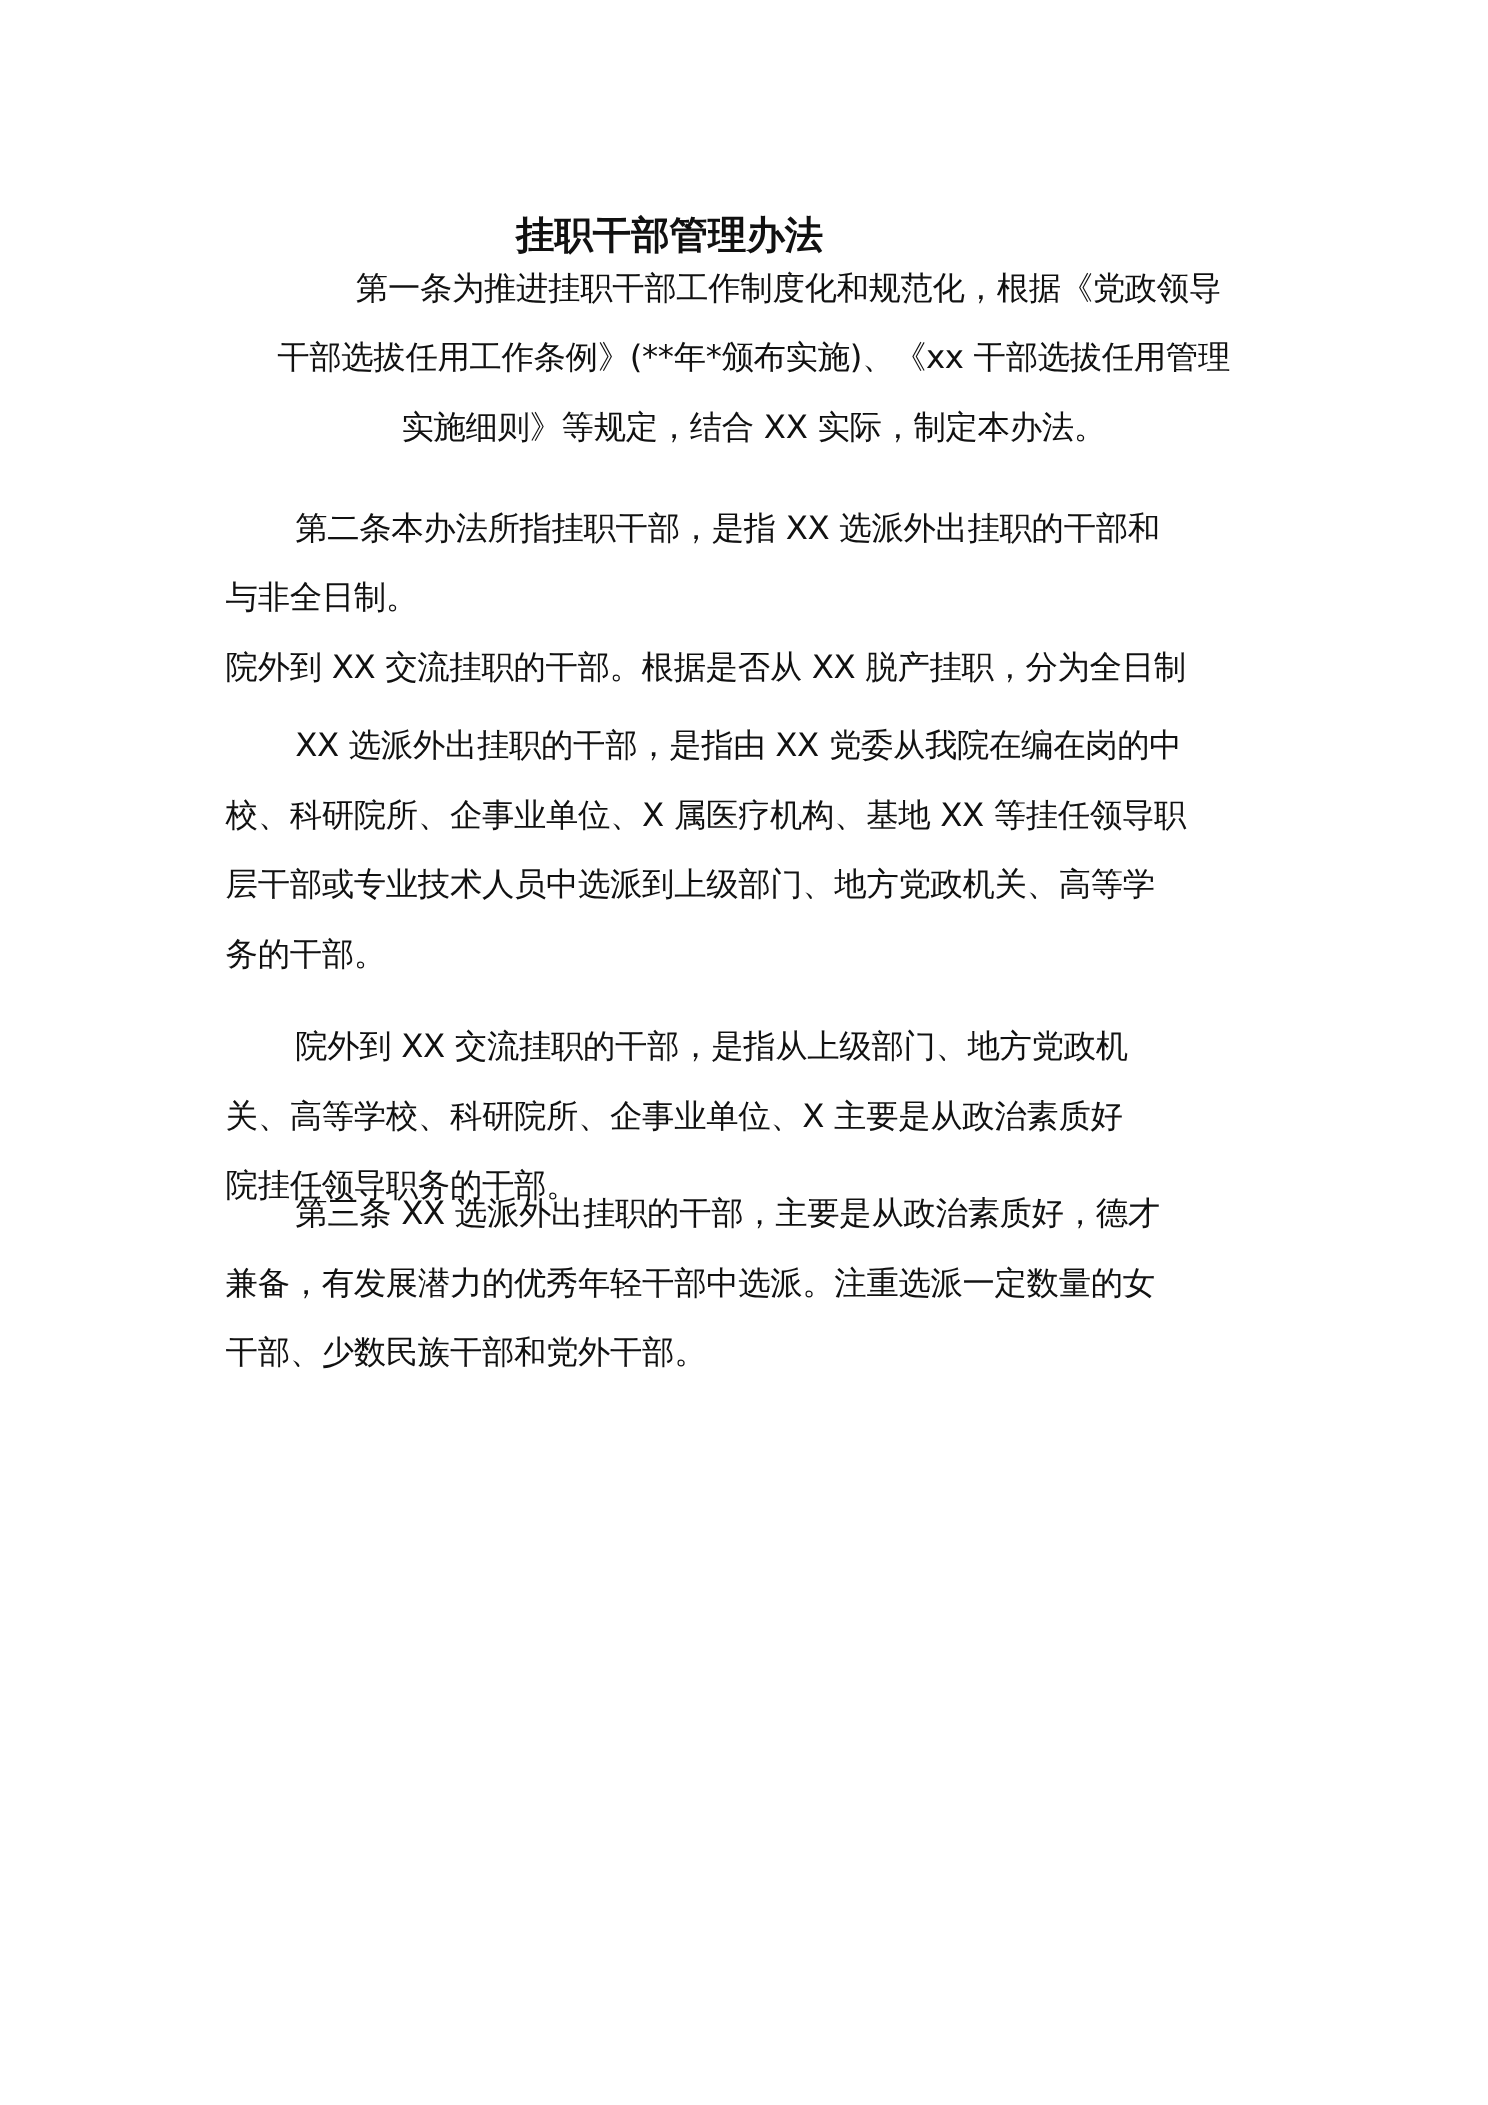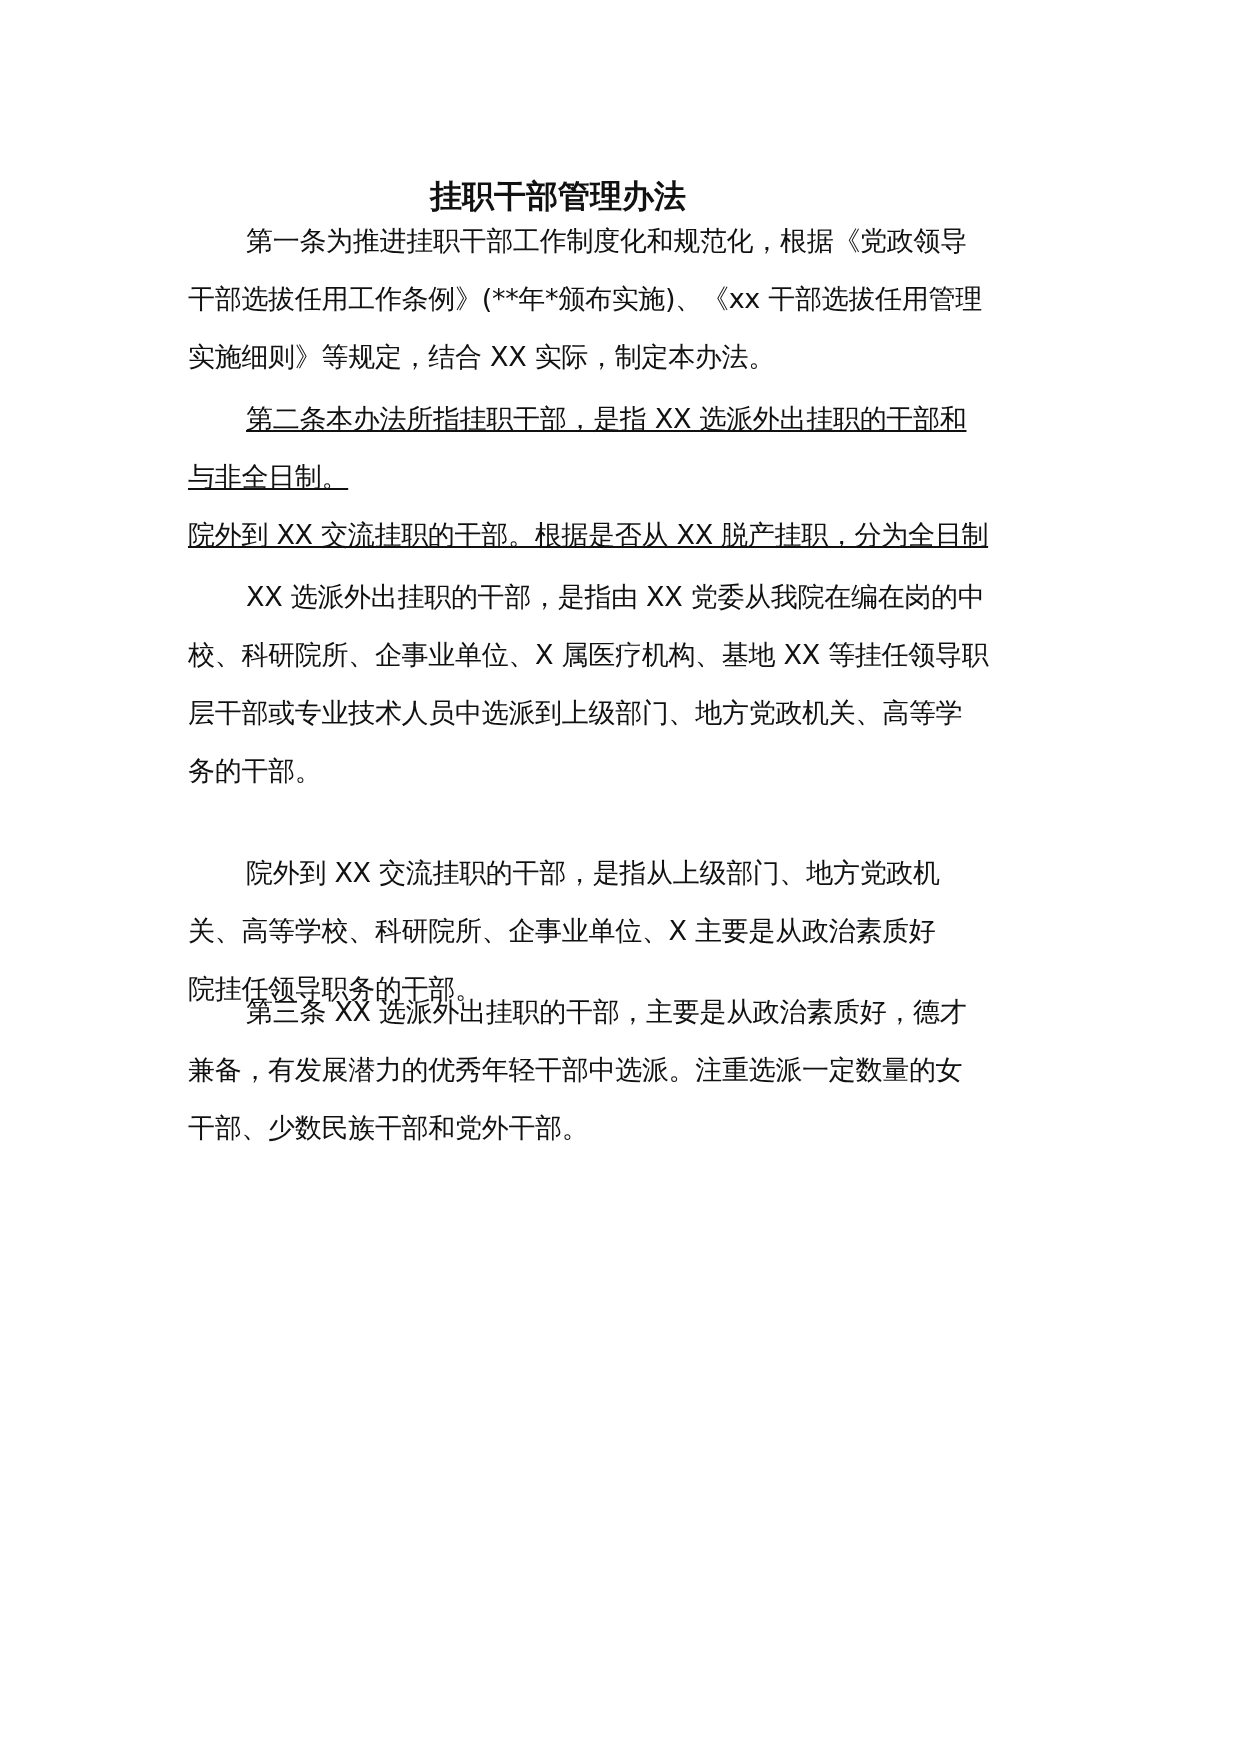--- a/index.html
+++ b/index.html
@@ -52,33 +52,33 @@
       padding-left: 58px;
     }
   </style>
 </head>
 <body>
 
 <div class="page">
 
   <h1 class="doc-title">挂职干部管理办法</h1>
 
-  <div class="para" style="top:212px;">
+  <div class="para" style="top:212px;text-align:center;">
     <span class="line indent">第一条为推进挂职干部工作制度化和规范化，根据《党政领导</span>
     <span class="line">干部选拔任用工作条例》(**年*颁布实施)、《xx 干部选拔任用管理</span>
     <span class="line">实施细则》等规定，结合 XX 实际，制定本办法。</span>
   </div>
 
-  <div class="para" style="top:390px;text-decoration:underline;">
+  <div class="para" style="top:412px;">
     <span class="line indent">第二条本办法所指挂职干部，是指 XX 选派外出挂职的干部和</span>
     <span class="line">与非全日制。</span>
     <span class="line">院外到 XX 交流挂职的干部。根据是否从 XX 脱产挂职，分为全日制</span>
   </div>
 
-  <div class="para" style="top:568px;">
+  <div class="para" style="top:593px;">
     <span class="line indent">XX 选派外出挂职的干部，是指由 XX 党委从我院在编在岗的中</span>
     <span class="line">校、科研院所、企事业单位、X 属医疗机构、基地 XX 等挂任领导职</span>
     <span class="line">层干部或专业技术人员中选派到上级部门、地方党政机关、高等学</span>
     <span class="line">务的干部。</span>
   </div>
 
   <div class="para" style="top:844px;">
     <span class="line indent">院外到 XX 交流挂职的干部，是指从上级部门、地方党政机</span>
     <span class="line">关、高等学校、科研院所、企事业单位、X 主要是从政治素质好</span>
     <span class="line">院挂任领导职务的干部。</span>

